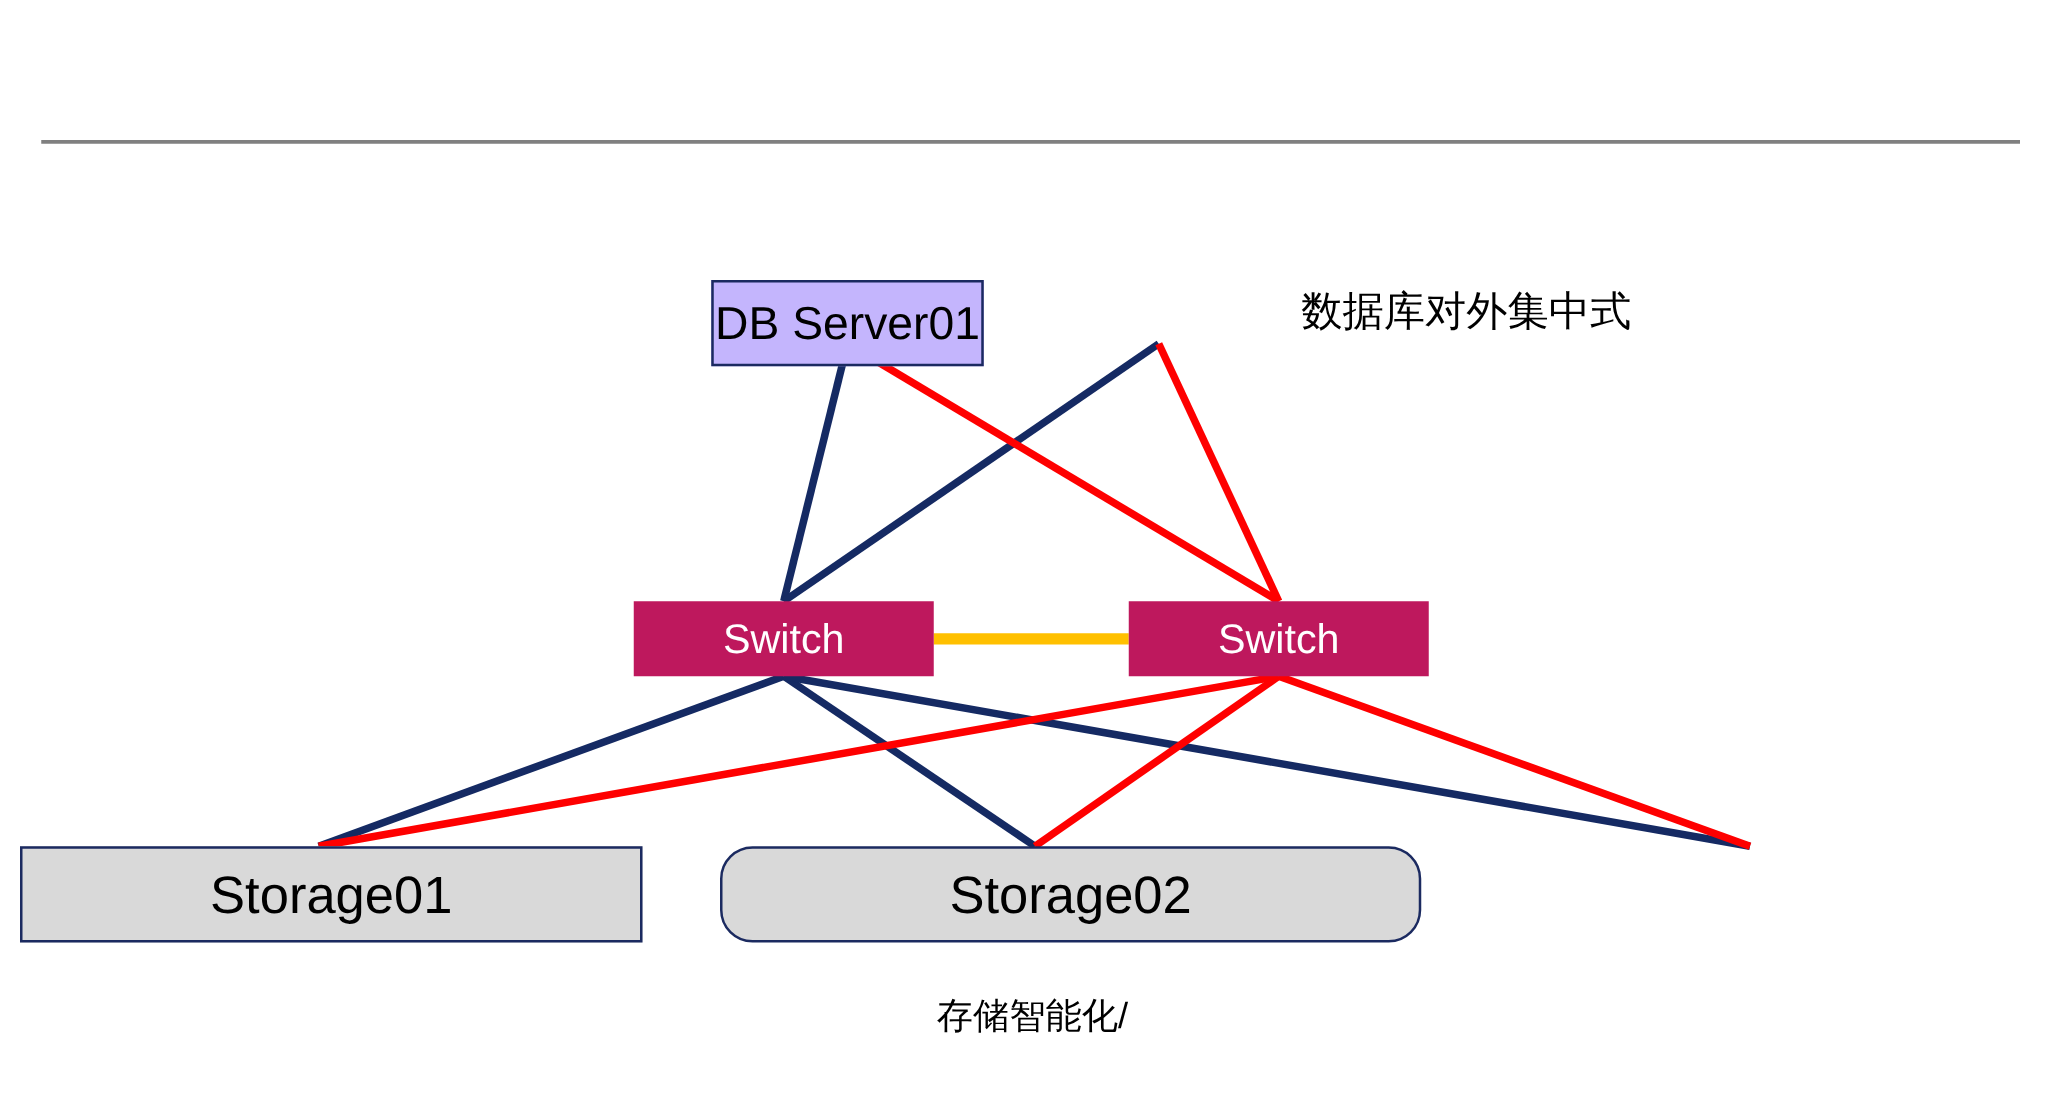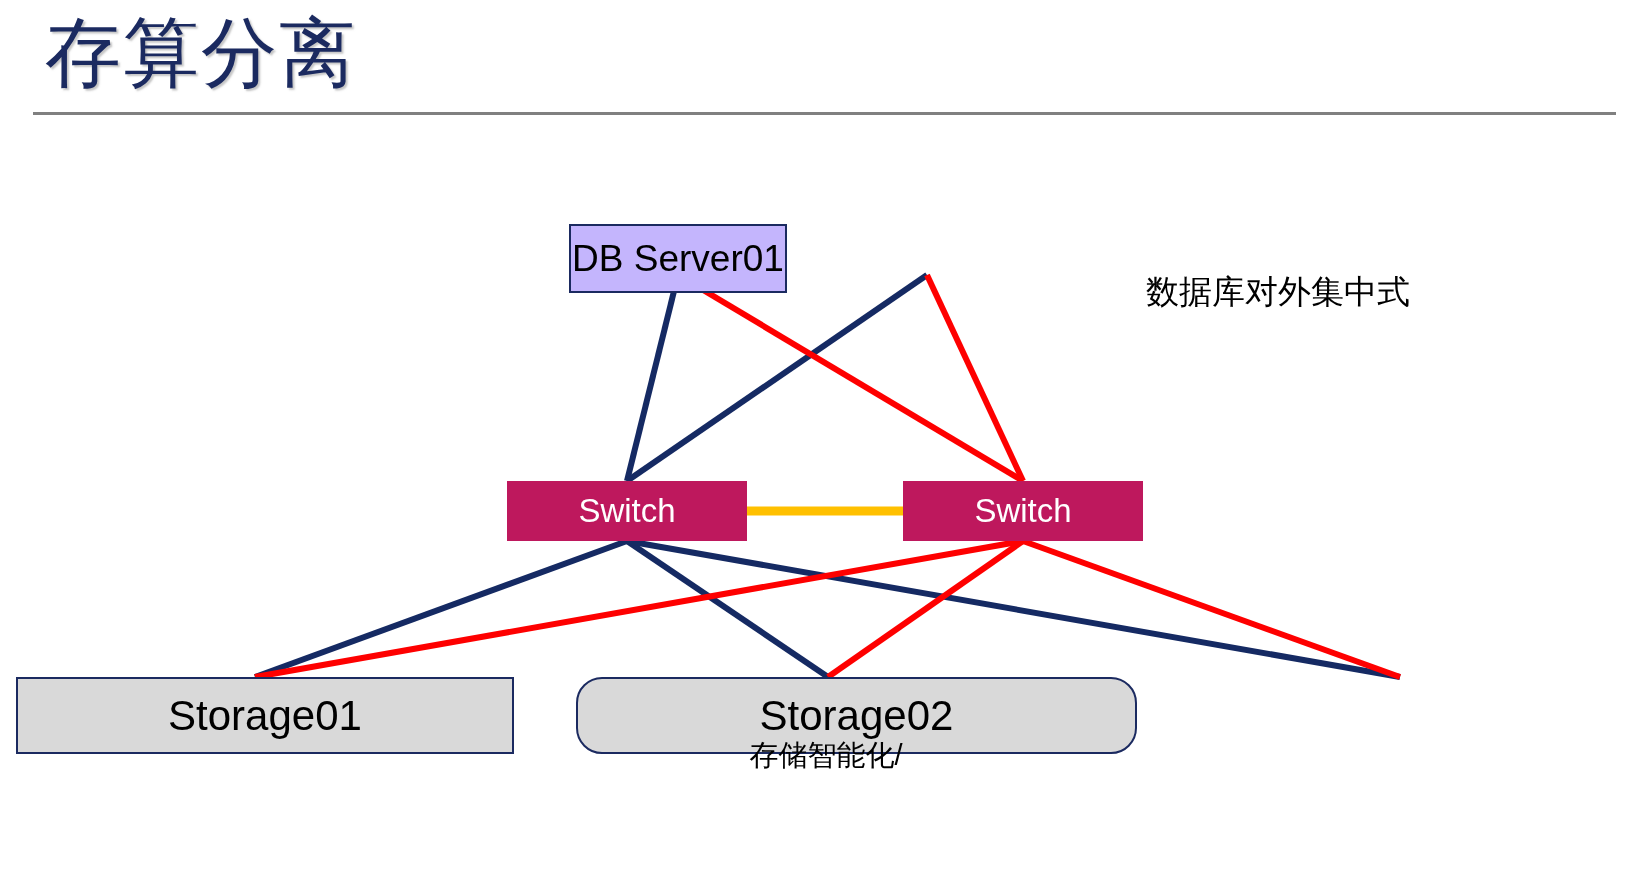--- a/index.html
+++ b/index.html
@@ -80,46 +80,44 @@
   #node-db1   { left: 569px;  top: 224px; width: 218px; height: 69px; }
   #node-db2   { left: 818px;  top: 224px; width: 218px; height: 69px; }
   #node-sw1   { left: 507px;  top: 481px; width: 240px; height: 60px; }
   #node-sw2   { left: 903px;  top: 481px; width: 240px; height: 60px; }
   #node-st1   { left: 16px;    top: 677px; width: 498px; height: 77px; }
   #node-st2   { left: 576px;  top: 677px; width: 561px; height: 77px; border-radius: 26px; }
   #node-st3   { left: 1149px; top: 677px; width: 496px; height: 77px; }
   
   #anno-db {
     position: absolute;
-    left: 1146px;
+    left: 1041px;
     top: 226px;
     font-size: 33px;
     line-height: 46px;
     color: #000000;
     white-space: nowrap;
-    margin-top: 43px;
   }
   #anno-storage {
     position: absolute;
     left: 611px;
-    top: 736px;
+    top: 794px;
     width: 430px;
     text-align: center;
     font-size: 29px;
     line-height: 38px;
     color: #000000;
   }
   #anno-storage .line { display: block; }
 </style>
 </head>
 <body>
 
 <div id="slide">
 
-  <div id="title">存算分离</div>
   <div id="title-divider"></div>
 
   <svg id="wires" viewBox="0 0 1648 886" preserveAspectRatio="none">
 
     <line x1="678" y1="275" x2="627" y2="481" stroke="#152a63" stroke-width="6"></line>
 
     <line x1="927" y1="275" x2="627" y2="481" stroke="#152a63" stroke-width="6"></line>
 
     <line x1="678" y1="275" x2="1023" y2="481" stroke="#fe0000" stroke-width="6"></line>
 

